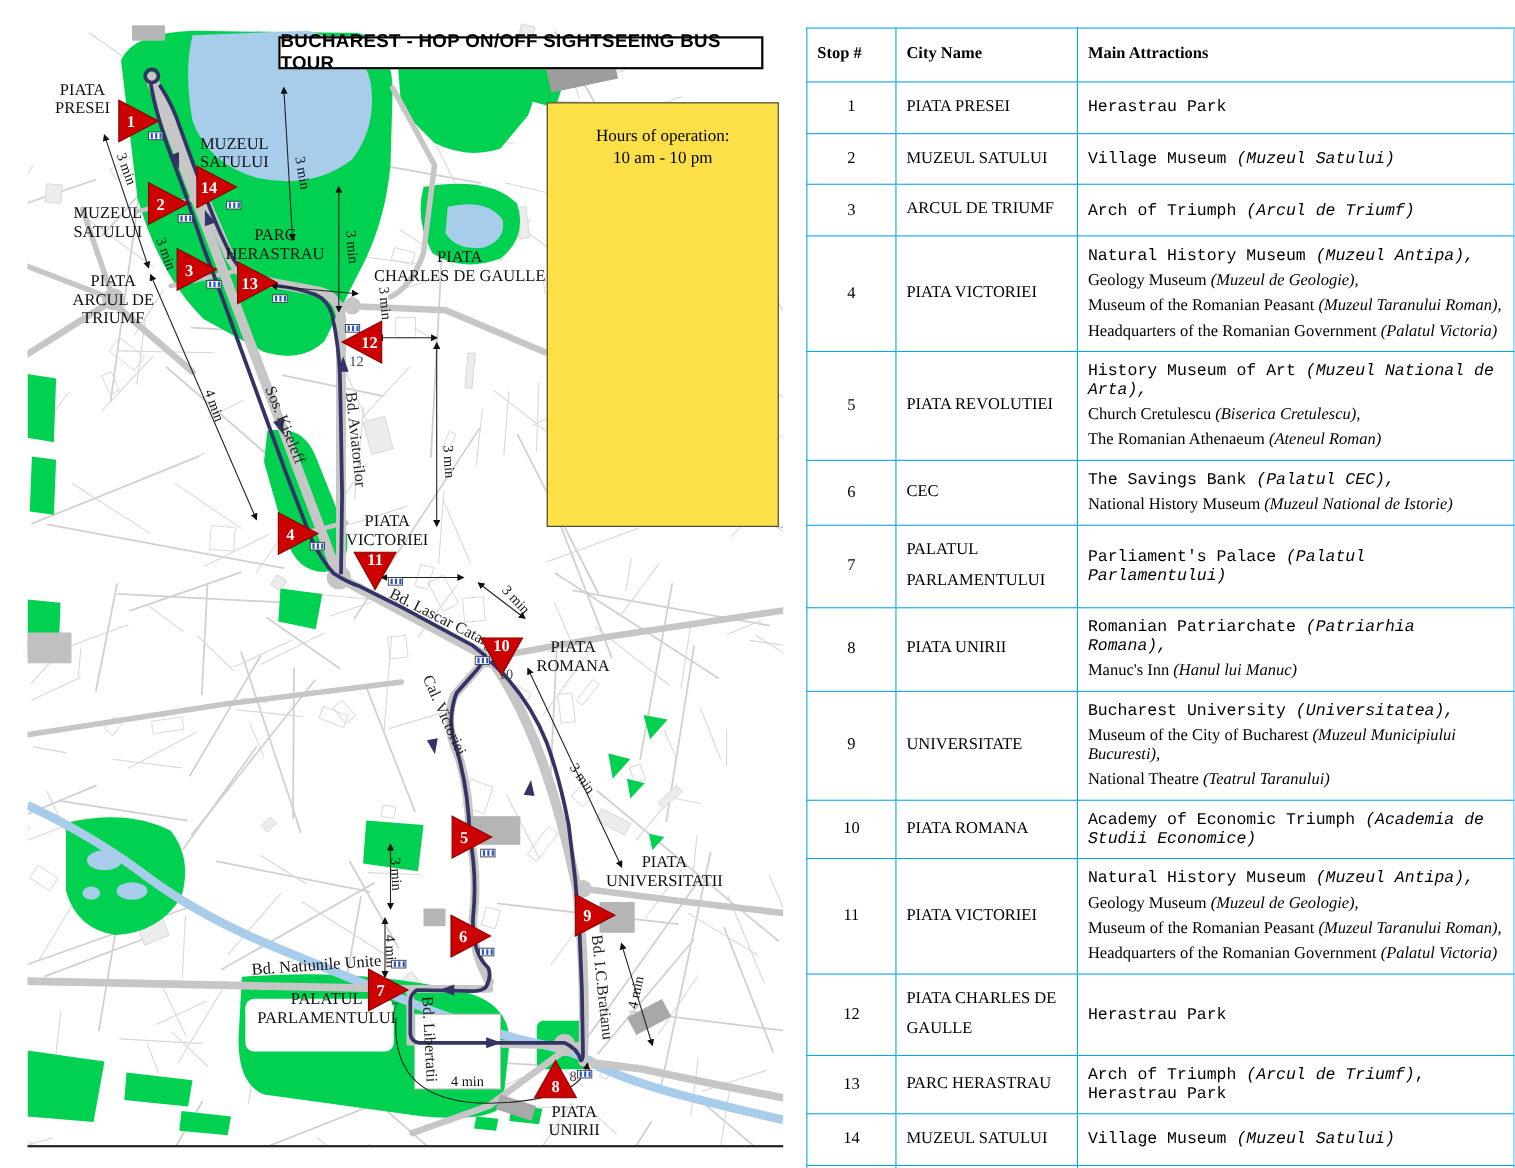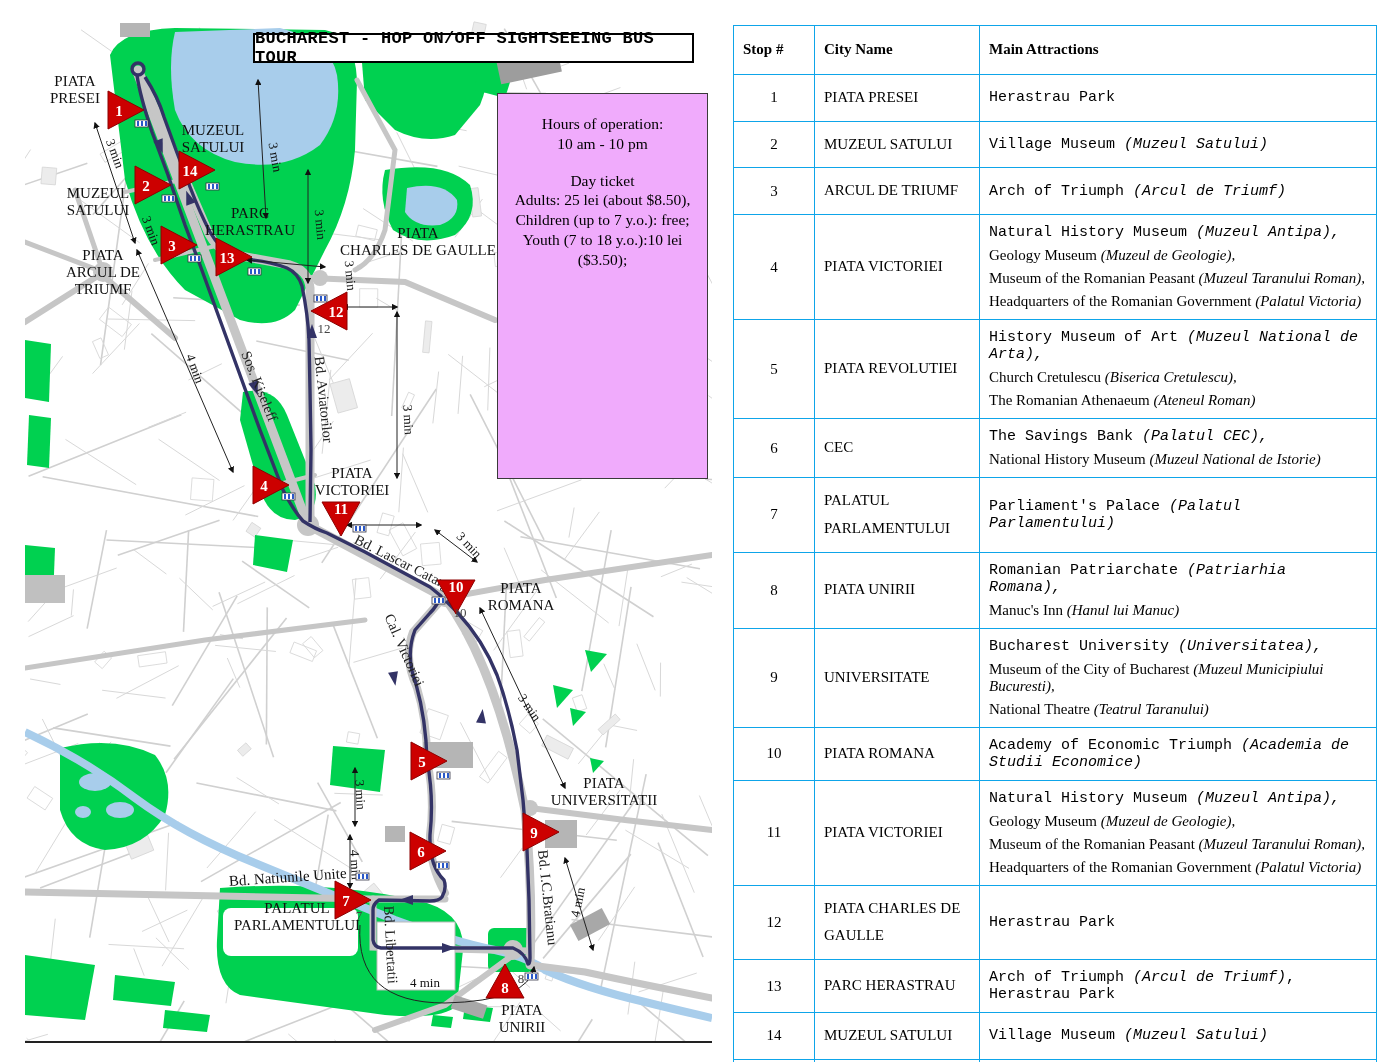--- a/index.html
+++ b/index.html
@@ -2,22 +2,22 @@
 <html><head>
 <meta charset="utf-8">
 <style>
   html,body{margin:0;padding:0;background:#fff;}
   .page{position:relative;width:1377px;height:1062px;background:#fff;overflow:hidden;
         font-family:"Liberation Serif",serif;color:#000;}
   .map{position:absolute;left:25px;top:20px;width:687px;height:1021px;border-bottom:2px solid #222;}
   .map svg{position:absolute;left:0;top:0;}
   .titlebox{position:absolute;left:228px;top:13px;width:437px;height:26px;background:#fff;
         border:2px solid #000;display:flex;align-items:center;justify-content:center;
-        font-family:Liberation Mono, monospace;font-weight:bold;font-size:17px;letter-spacing:.3px;}
-  .infobox{position:absolute;left:472px;top:73px;width:211px;height:386px;background:#f0abfc;
+        font-family:Liberation Sans, sans-serif;font-weight:bold;font-size:17px;letter-spacing:.3px;}
+  .infobox{position:absolute;left:472px;top:73px;width:211px;height:386px;background:#fde047;
         border:1.5px solid #3a3a3a;text-align:center;font-size:15.5px;line-height:1.28;
         padding-top:20px;box-sizing:border-box;}
   .infobox p{margin:0 4px 17px 4px;}
   table.stops{position:absolute;left:733px;top:25px;width:644px;border-collapse:collapse;
         font-size:15px;background:#fff;table-layout:fixed;}
   table.stops th,table.stops td{border:1px solid #0ea5e9;vertical-align:middle;padding:9px 9px;}
   table.stops th{text-align:left;font-weight:bold;padding:10px 9px;}
   th.c-num,td.c-num{width:62px;text-align:center;}
   th.c-name,td.c-name{width:146px;line-height:1.85;}
   td.c-attr div.aline{margin:6px 0;}
@@ -585,21 +585,20 @@
               <rect x="10" y="1" width="2" height="5" fill="#2a58c8"></rect>
             </g>
             <polygon points="-17,-19 -17,19 19,0" fill="#cc0000" stroke="#8c0000" stroke-width="1"></polygon>
             <text x="-6" y="5.5" text-anchor="middle" font-size="15" font-weight="bold" fill="#fff" font-family="&quot;Liberation Sans&quot;,sans-serif">14</text>
           </g>
         </g>
       </svg>
     <div class="titlebox">BUCHAREST - HOP ON/OFF SIGHTSEEING BUS TOUR</div>
     <div class="infobox" id="infobox">
         <p>Hours of operation:<br>10 am - 10 pm</p>
-        <p>Day ticket<br>Adults: 25 lei (about $8.50),<br>Children (up to 7 y.o.): free;<br>Youth (7 to 18 y.o.):10 lei<br>($3.50);</p>
       </div>
   </div>
   <table class="stops">
     <thead>
       <tr>
         <th class="c-num">Stop #</th>
         <th class="c-name">City Name</th>
         <th class="c-attr">Main Attractions</th>
       </tr>
     </thead>

